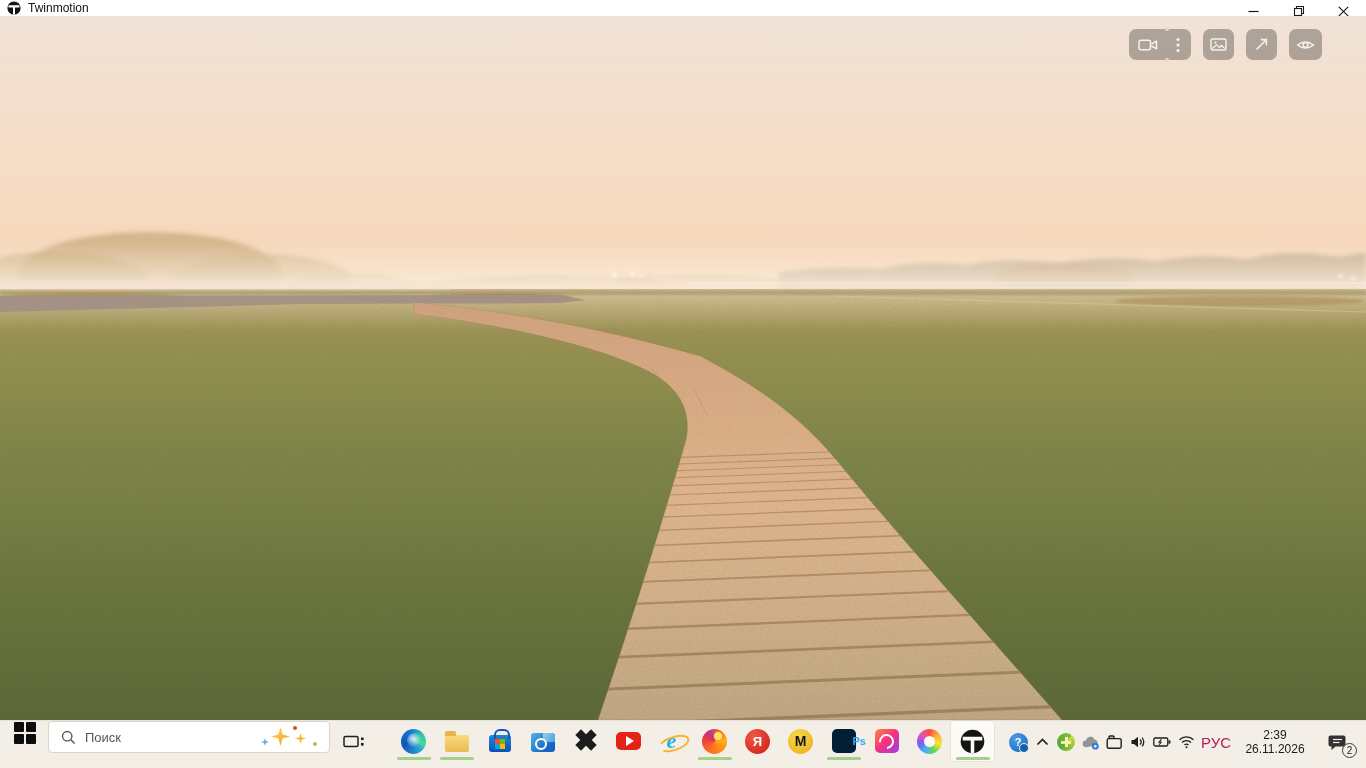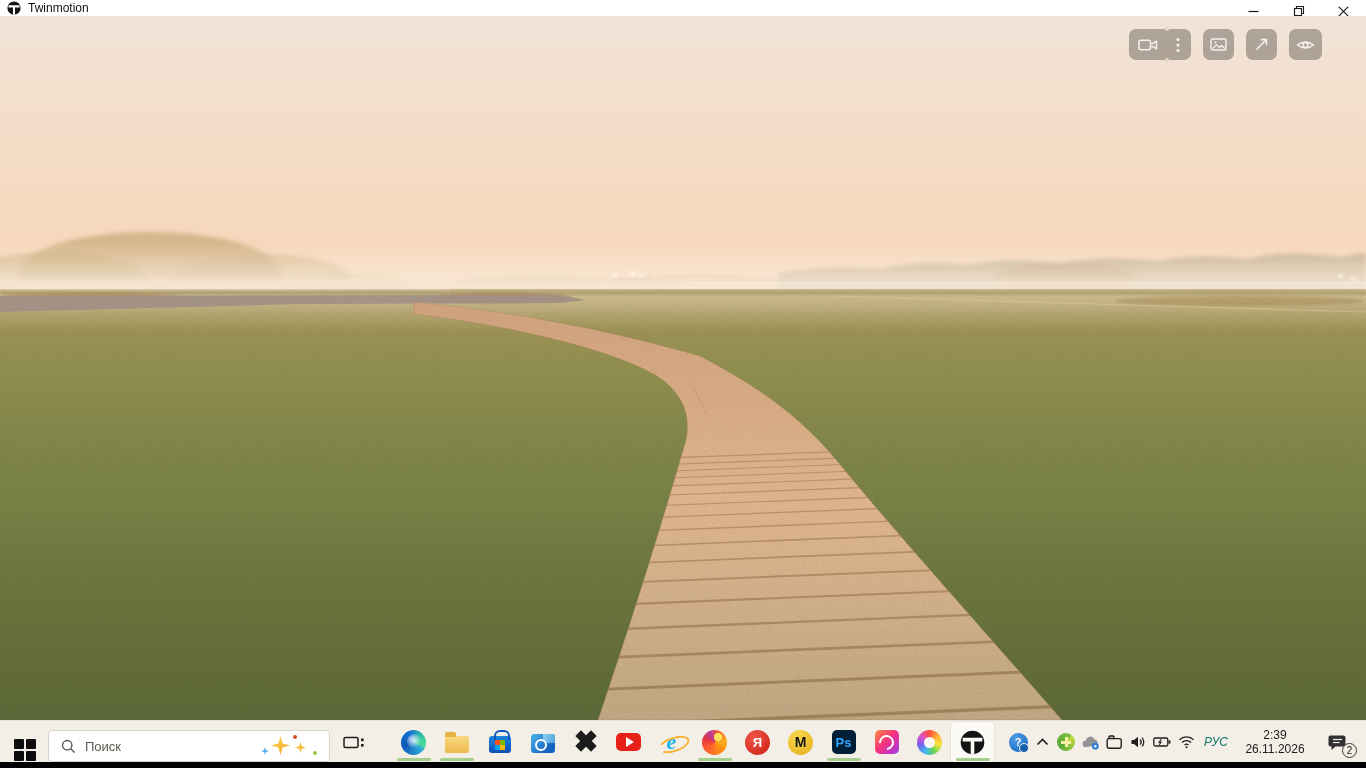--- a/index.html
+++ b/index.html
@@ -19,21 +19,21 @@
   .vp-btn{height:31px;background:rgba(124,118,108,.58);border-radius:7px;display:flex;align-items:center;justify-content:center;}
   .vp-btn + .vp-btn{margin-left:12px;}
   .vp-group{width:62px;position:relative;}
   .vp-group .seg1{width:36px;display:flex;justify-content:center;}
   .vp-group .seg2{width:24px;display:flex;justify-content:center;}
   .notch{position:absolute;left:36px;width:4px;height:4px;border-radius:50%;background:#e8d6c2;}
   .notch.t{top:-2px;} .notch.b{bottom:-2px;}
   .vp-sq{width:31px;} .vp-eye{width:33px;}
 
   
-  .taskbar{height:42px;background:var(--taskbar-bg,#f3eee6);display:flex;align-items:flex-end;position:relative;border-top:1px solid rgba(0,0,0,.05);padding-left:13px;}
+  .taskbar{height:48px;background:var(--taskbar-bg,#f3eee6);display:flex;align-items:flex-start;position:relative;border-top:1px solid rgba(0,0,0,.05);padding-left:13px;}
   .start-btn{width:24px;height:24px;display:grid;grid-template-columns:10px 10px;grid-template-rows:10px 10px;gap:2px;place-content:center;margin-right:11px;}
   .start-btn span{background:#0d0d0d;border-radius:1px;}
   .search-box{width:282px;height:32px;background:#fff;border:1px solid #d9d3c9;border-radius:4px;display:flex;align-items:center;padding:0 8px 0 12px;}
   .search-text{font-size:13px;color:var(--search-text,#5b564f);margin-left:9px;}
   .sparkles{margin-left:auto;position:relative;width:62px;height:26px;}
   .star{position:absolute;clip-path:polygon(50% 0,61% 39%,100% 50%,61% 61%,50% 100%,39% 61%,0 50%,39% 39%);}
   .star.big{left:12px;top:3px;width:19px;height:19px;background:linear-gradient(145deg,#ffd24a,#f0a92b);}
   .star.small{left:36px;top:9px;width:11px;height:11px;background:#f5bb35;}
   .star.blue{left:2px;top:14px;width:8px;height:8px;background:#57a9e8;}
   .dot{position:absolute;border-radius:50%;}
@@ -68,31 +68,31 @@
   .ic-ie .e{font:italic 700 22px "Liberation Serif",serif;color:#1cb5ea;line-height:1;}
   .ic-ie::after{content:"";position:absolute;left:-1px;top:7px;width:28px;height:11px;border:2px solid #f9b233;border-left-color:transparent;border-radius:50%;transform:rotate(-18deg);}
   .ic-ff{width:25px;height:25px;border-radius:50%;
     background:radial-gradient(circle at 64% 28%,#ffe25c 0 17%,rgba(0,0,0,0) 18%),
     conic-gradient(from 120deg,#ff980e,#ff5f2e 30%,#e8363c 48%,#b9399b 60%,#ff5f2e 72%,#ffb020 90%,#ff980e);}
   .ic-ya{width:25px;height:25px;border-radius:50%;background:radial-gradient(circle at 35% 30%,#f1574a,#d42b1e 75%);display:grid;place-items:center;}
   .ic-ya span{color:#fff;font-weight:700;font-size:13px;}
   .ic-m{width:25px;height:25px;border-radius:50%;background:radial-gradient(circle at 40% 30%,#f8d84a,#e9b626 80%);display:grid;place-items:center;}
   .ic-m span{color:#141414;font-weight:800;font-size:14px;}
   .ic-ps{width:24px;height:24px;background:#001e36;border-radius:5px;display:grid;place-items:center;}
-  .ic-ps span{color:#31a8ff;font-weight:700;font-size:13px;}
+  .ic-ps span{color:#31a8ff;font-weight:700;font-size:11px;padding-left:21px;}
   .ic-cc{width:24px;height:24px;border-radius:5px;background:linear-gradient(135deg,#ff8a3c,#f5317f 48%,#9b3df0);display:grid;place-items:center;}
   .ic-cc::after{content:"";width:11px;height:11px;border:2.5px solid #fff;border-radius:50%;border-bottom-color:transparent;transform:rotate(40deg);}
   .ic-rb{width:25px;height:25px;border-radius:50%;position:relative;
     background:conic-gradient(#ff4d3d,#ffb03a,#f3e63c,#67d457,#3db8f5,#7a5cf0,#e052c4,#ff4d3d);}
   .ic-rb::after{content:"";position:absolute;inset:7px;background:#fdf8f2;border-radius:50%;}
 
   
   .tray{position:absolute;right:0;top:0;height:42px;display:flex;align-items:center;padding-right:6px;}
   .tray-btn{width:24px;height:42px;display:flex;align-items:center;justify-content:center;}
-  .lang{width:36px;text-align:center;font-size:12px;color:#0f766e;font-style:italic;}
+  .lang{width:36px;text-align:center;font-size:15px;color:#be185d;}
   .clock{width:82px;text-align:center;font-size:12px;color:#1c1c1c;line-height:14px;}
   .notif{width:44px;height:42px;position:relative;display:flex;align-items:center;justify-content:center;}
   .badge{position:absolute;right:3px;bottom:5px;width:15px;height:15px;border-radius:50%;border:1.5px solid #3c3c3c;background:rgba(243,238,230,.95);font-size:10px;display:grid;place-items:center;color:#1c1c1c;}
   .help-ic{width:19px;height:19px;border-radius:50%;background:radial-gradient(circle at 35% 30%,#4a9be4,#1967c0);display:grid;place-items:center;position:relative;}
   .help-ic span{color:#fff;font-size:11px;font-weight:700;}
   .help-ic::after{content:"";position:absolute;right:-1px;bottom:-1px;width:8px;height:8px;border-radius:50%;background:#1261b0;border:1px solid #f3eee6;}
   .av-ic{width:18px;height:18px;border-radius:50%;background:conic-gradient(from 40deg,#cadb3e,#56a73a 55%,#7ec13e);position:relative;}
   .av-ic::before,.av-ic::after{content:"";position:absolute;background:#f6f0a8;}
   .av-ic::before{left:8px;top:4px;width:2.5px;height:10px;}
   .av-ic::after{left:4px;top:8px;width:10px;height:2.5px;}

